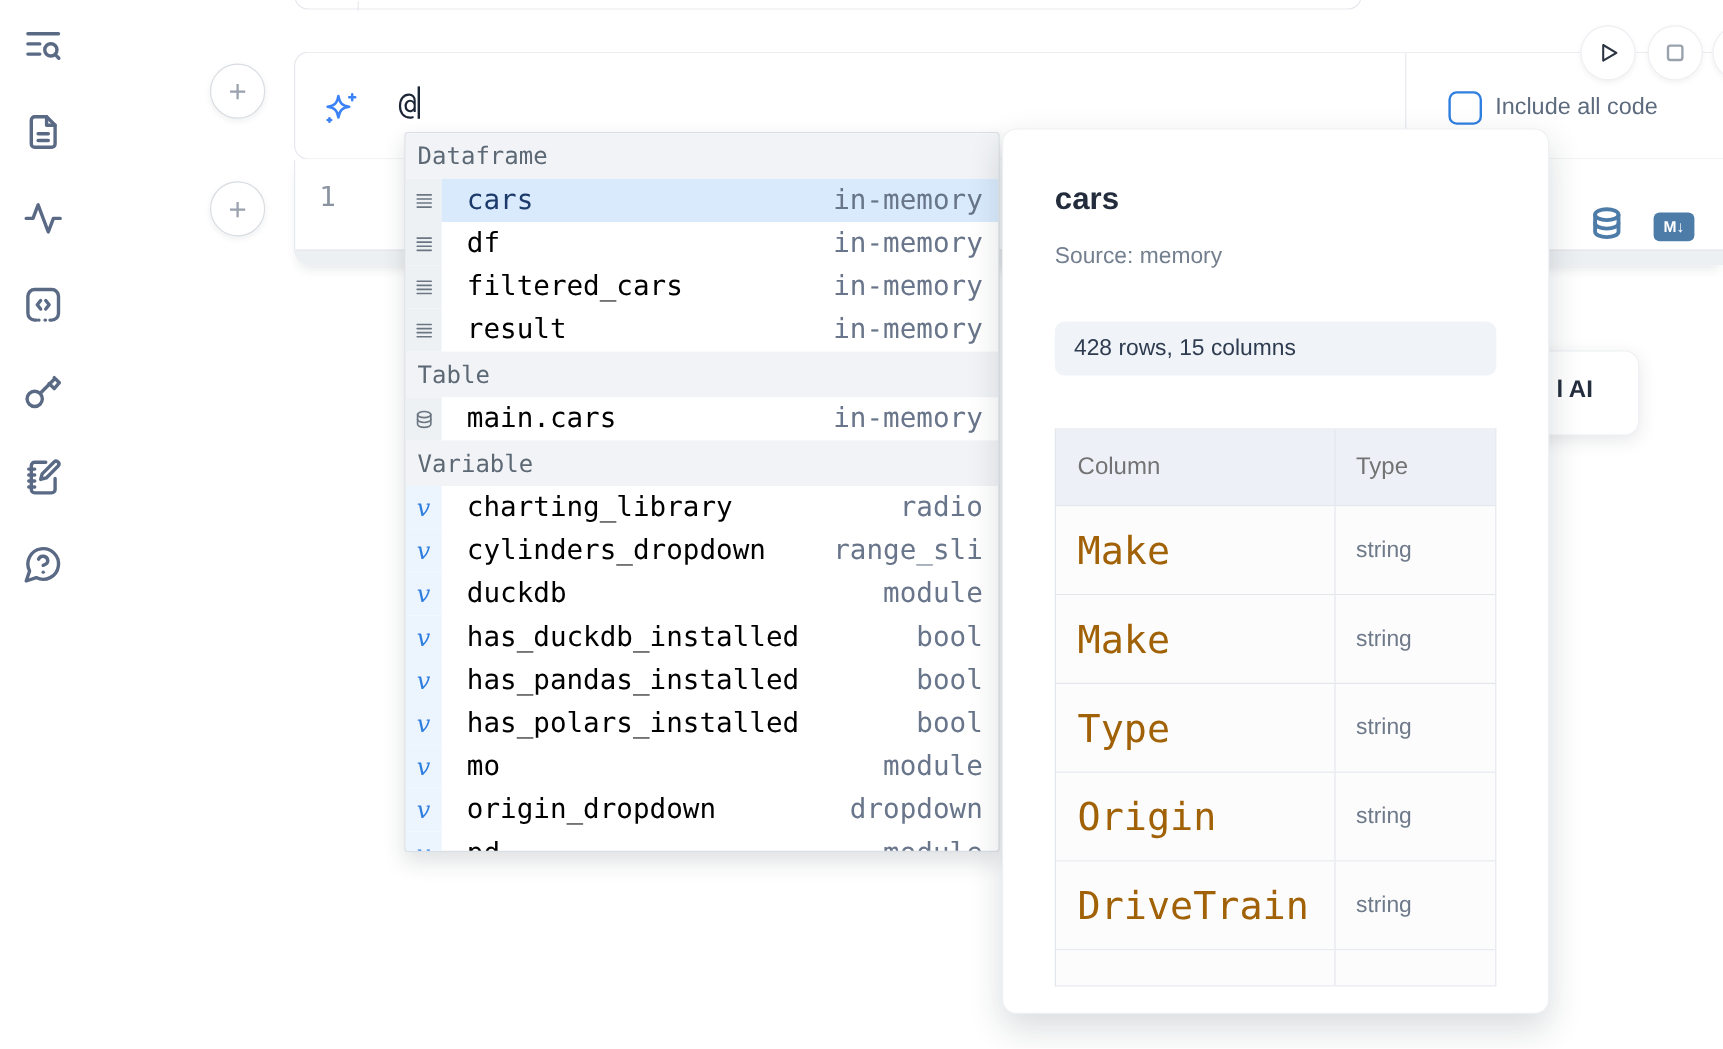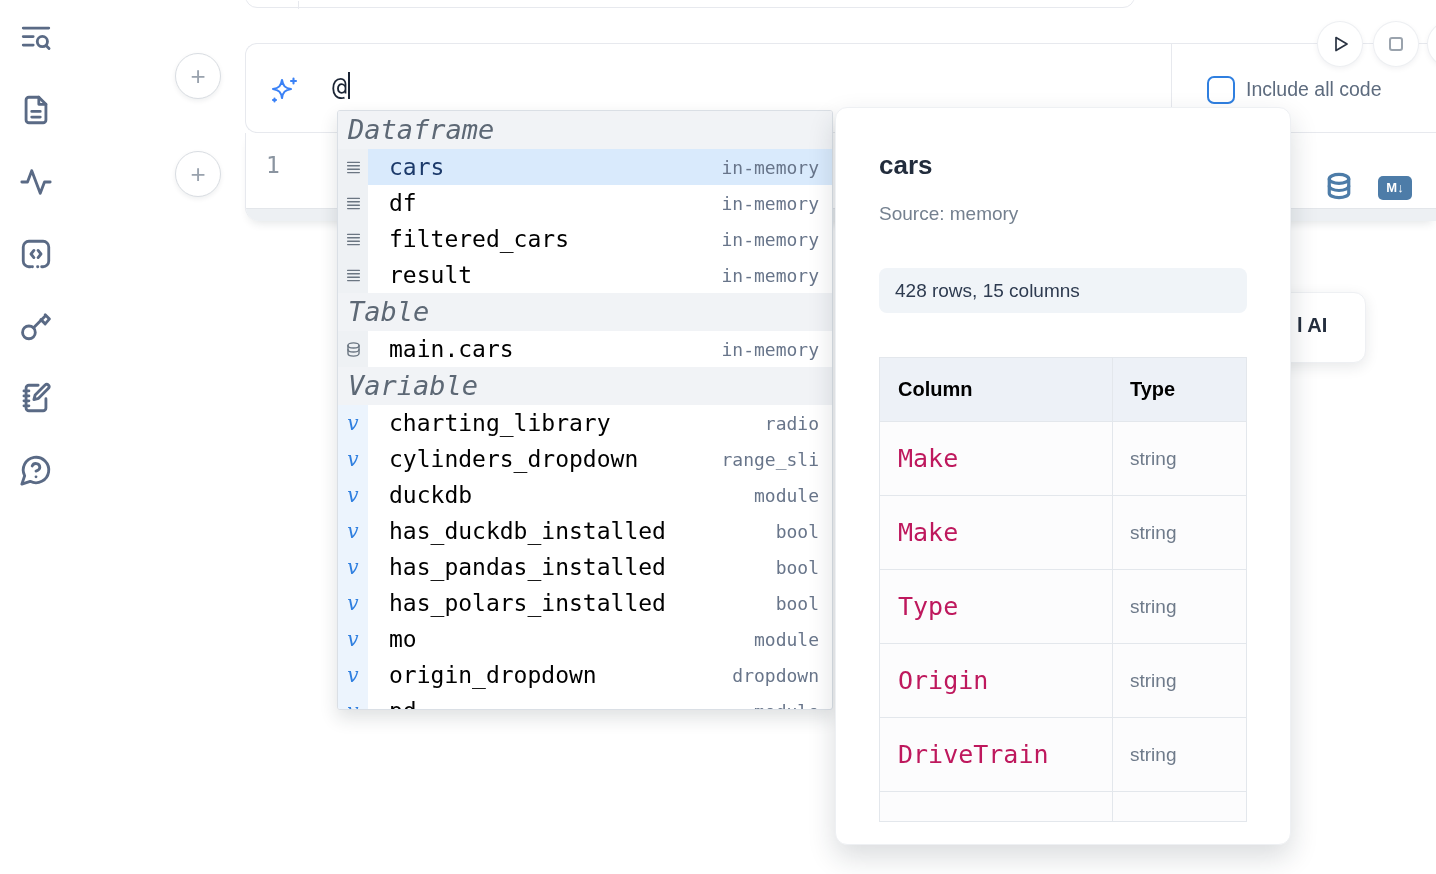--- a/index.html
+++ b/index.html
@@ -61,52 +61,52 @@
   
   .ai-card { position:absolute; left:1262px; top:292px; width:104px; height:71px; background:#fff;
              border:1px solid #eef0f3; border-radius:12px; box-shadow:0 4px 14px rgba(25,39,52,.10);
              z-index:8; cursor:pointer; }
   .ai-card span { position:absolute; left:34px; top:21px; font-size:20px; font-weight:600; color:#242e3e; }
 
   
   .dropdown { position:absolute; left:337px; top:110px; width:496px; height:600px; background:#fff;
               border:1px solid #dadfe5; box-shadow:0 8px 18px rgba(25,39,52,.14); border-radius:3px;
               overflow:hidden; z-index:20; }
-  .ac-header { height:38px; background:#f1f3f6; color:#5d6875; font-size:27px; line-height:38px;
-               padding-left:10px; font-family:"DejaVu Sans Mono", monospace;font-style:italic; }
+  .ac-header { height:38px; background:#f1f3f6; color:#5d6875; font-size:20px; line-height:38px;
+               padding-left:10px; font-family:"DejaVu Sans Mono", monospace; }
   .ac-row { height:36px; display:flex; align-items:stretch; cursor:pointer; }
   .ac-gut { width:30px; flex:none; background:#eef1f4; display:flex; align-items:center; justify-content:center; }
   .ac-gut.blue { background:#ecf4fd; }
   .ac-gut svg { width:17px; height:17px; stroke:#6b7682; fill:none; stroke-width:1.3; stroke-linecap:round; }
   .ac-gut em { font-family:"DejaVu Serif", serif; font-style:italic; font-size:20px; color:#2f7fe0; }
   .ac-main { flex:1; display:flex; align-items:center; min-width:0; }
   .ac-row.selected .ac-main { background:#d9eafc; }
   .ac-name { margin-left:21px; font-size:23px; color:#000000; white-space:nowrap;
              font-family:"DejaVu Sans Mono", monospace; }
   .ac-row.selected .ac-name { color:#1c3a6a; }
-  .ac-type { margin-left:auto; margin-right:13px; font-size:18px; color:#68758a; white-space:nowrap;
+  .ac-type { margin-left:auto; margin-right:13px; font-size:23px; color:#68758a; white-space:nowrap;
              font-family:"DejaVu Sans Mono", monospace; }
 
   
   .panel { position:absolute; left:835px; top:107px; width:456px; height:738px; background:#fff;
            border:1px solid #eef0f3; border-radius:12px; box-shadow:0 12px 28px rgba(25,39,52,.16);
            z-index:30; padding:0 0 0 43px; }
   .p-title { margin-top:42px; font-size:26px; font-weight:700; color:#222c3c; }
   .p-src   { margin-top:22px; font-size:19px; color:#74808f; }
   .p-pill  { margin-top:43px; width:368px; height:45px; background:#f0f4f8; border-radius:8px;
              font-size:19px; color:#2e3b50; line-height:45px; padding-left:16px; }
   .ptable  { margin-top:44px; width:368px; height:465px; border:1px solid #e3e7ec; overflow:hidden; }
   .ptr { display:flex; border-bottom:1px solid #e3e7ec; background:#fcfcfd; }
   .ptr.pth { background:#edf1f7; height:64px; }
   .ptr.pbody { height:74px; }
   .ptc { border-right:1px solid #e3e7ec; display:flex; align-items:center; }
   .ptc.c1 { width:233px; padding-left:18px; }
   .ptc.c2 { flex:1; padding-left:17px; border-right:none; }
-  .pth .ptc { font-size:20px; color:#000000;font-weight:bold; }
-  .cell-name { font-family:"DejaVu Sans Mono", monospace; font-size:25px; color:#be185d; }
+  .pth .ptc { font-size:20px; color:#737373; }
+  .cell-name { font-family:"DejaVu Sans Mono", monospace; font-size:32px; color:#a16207; }
   .cell-type { font-size:19px; color:#6e7a8a;text-align:right; }
 </style>
 </head>
 <body>
 
 <div class="screen">
 
   <aside class="sidebar">
     <button class="side-btn" style="top:21px">
       <svg viewBox="0 0 24 24">

